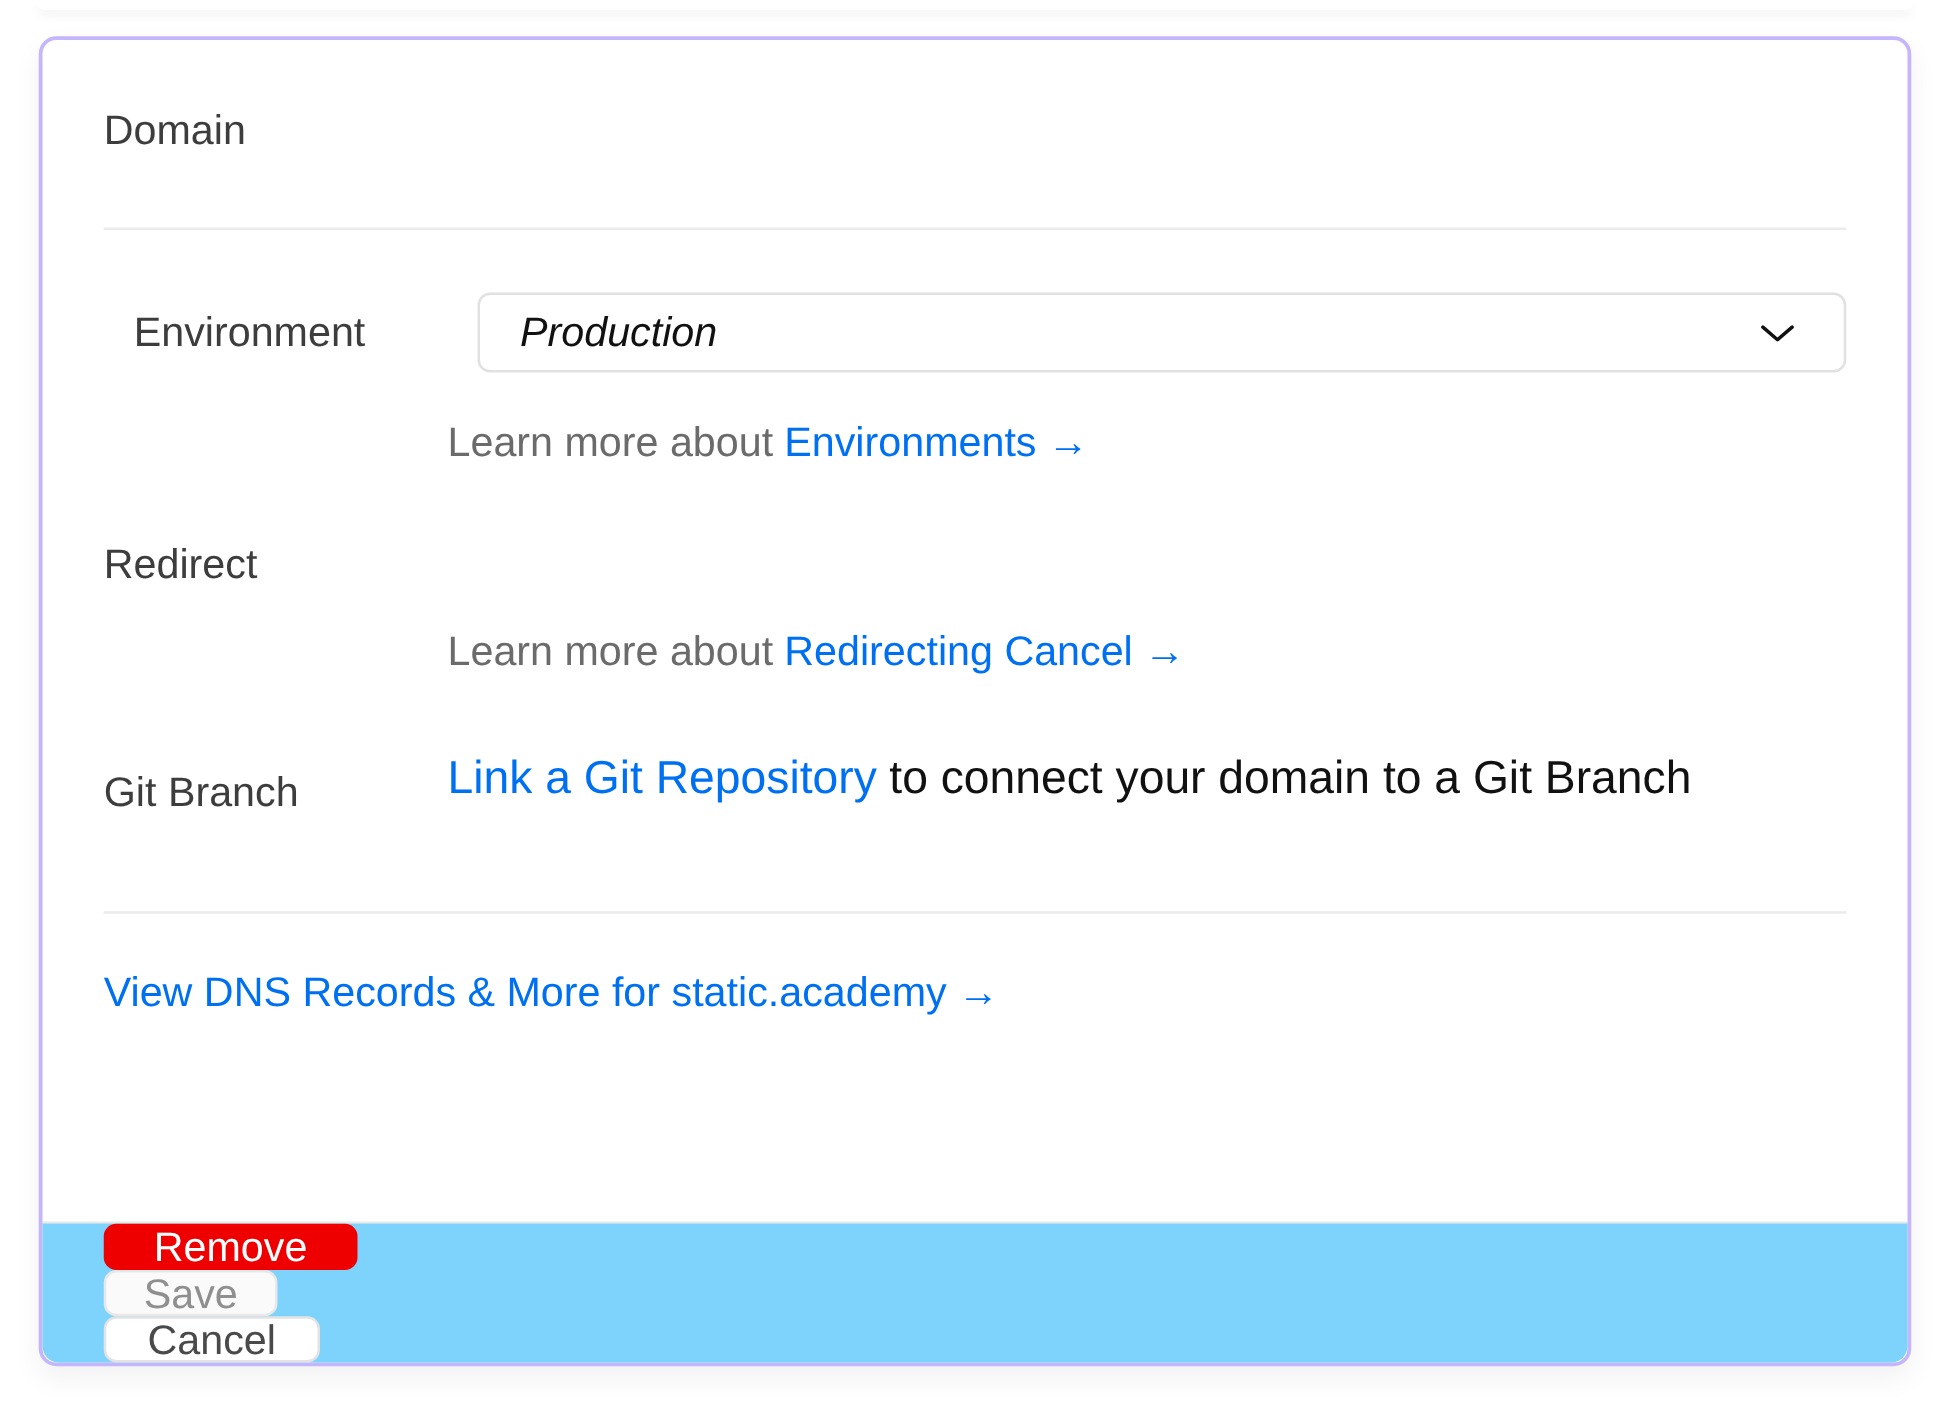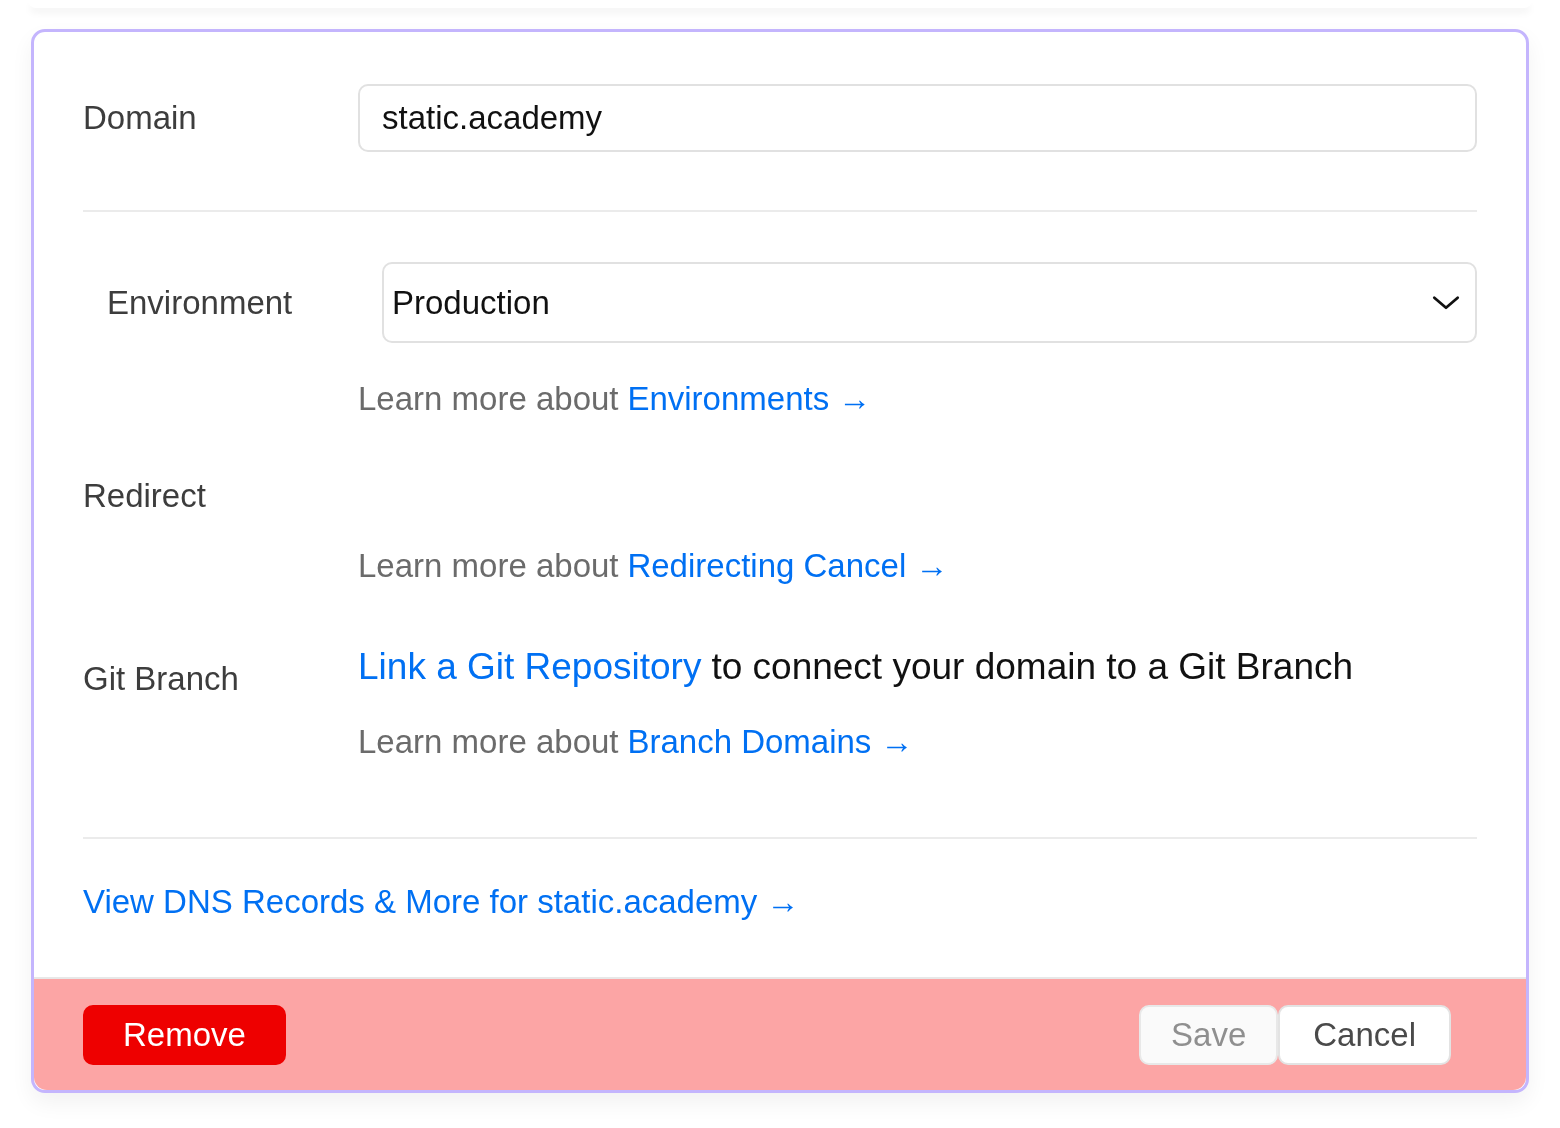--- a/index.html
+++ b/index.html
@@ -54,29 +54,30 @@
     padding: 0 22px;
     font-family: "Liberation Sans", sans-serif;
     font-size: 33px;
     color: #111;
     background: #fff;
     outline: none;
   }
 
   .select-box {
     width: 100%;
-    height: 81px;
+    height: 64px;
     border: 2px solid #e1e1e1;
     border-radius: 10px;
-    padding: 0 8px;
+    padding: 0 32px;
     background: #fff;
     display: flex;
     align-items: center;
     justify-content: space-between;
     cursor: pointer;
+    font-style: italic;
   }
   .select-value { font-size: 33px; color: #111; }
   .chevron { display: flex; align-items: center; margin-right: 6px; }
 
   .divider {
     height: 2px;
     background: #ebebeb;
     border: none;
   }
   .divider-1 { margin-top: 58px; }
@@ -105,26 +106,27 @@
 
   .dns-row { margin-top: 43px; font-size: 33px; line-height: 40px; }
 
   .env-row { margin-top: 50px; margin-left: 24px; }
   .redirect-row { margin-top: 57px; }
 
   .card-footer {
     position: absolute;
     left: 0; right: 0; bottom: 0;
     height: 113px;
-    background: #fca5a5;
+    background: #7dd3fc;
     border-top: 2px solid #e8e8e8;
     border-radius: 0 0 13px 13px;
     display: flex;
-    align-items: center;
+    align-items: flex-start;
     padding: 0 49px;
+    flex-direction: column;
   }
   .footer-spacer { flex: 1 1 auto; }
 
   .btn {
     height: 60px;
     border-radius: 10px;
     font-family: "Liberation Sans", sans-serif;
     font-size: 33px;
     line-height: 1;
     display: inline-flex;
@@ -157,23 +159,20 @@
 </head>
 <body>
 
 <div class="top-strip"></div>
 
 <div class="card">
   <div class="card-body">
 
     <div class="row">
       <div class="field-label">Domain</div>
-      <div class="field">
-        <input type="text" class="text-input" value="static.academy" style="">
-      </div>
     </div>
 
     <hr class="divider divider-1">
 
     <div class="row env-row">
       <div class="field-label">Environment</div>
       <div class="field">
         <div class="select-box">
           <span class="select-value">Production</span>
           <span class="chevron">
@@ -196,23 +195,20 @@
     <div class="learn-more learn-more-2">
       <span>Learn more about</span><a class="link sp"><span>Redirecting Cancel</span><span class="sp">→</span></a>
     </div>
 
     <div class="row top-align git-row">
       <div class="field-label">Git Branch</div>
       <div class="field">
         <div class="git-line">
           <a class="link">Link a Git Repository</a><span class="sp">to connect your domain to a Git Branch</span>
         </div>
-        <div class="learn-more learn-more-3" style="margin-left:0">
-          <span>Learn more about</span><a class="link sp"><span>Branch Domains</span><span class="sp">→</span></a>
-        </div>
       </div>
     </div>
 
     <hr class="divider divider-2">
 
     <div class="dns-row">
       <a class="link"><span>View DNS Records &amp; More for static.academy</span><span class="sp">→</span></a>
     </div>
 
   </div>

